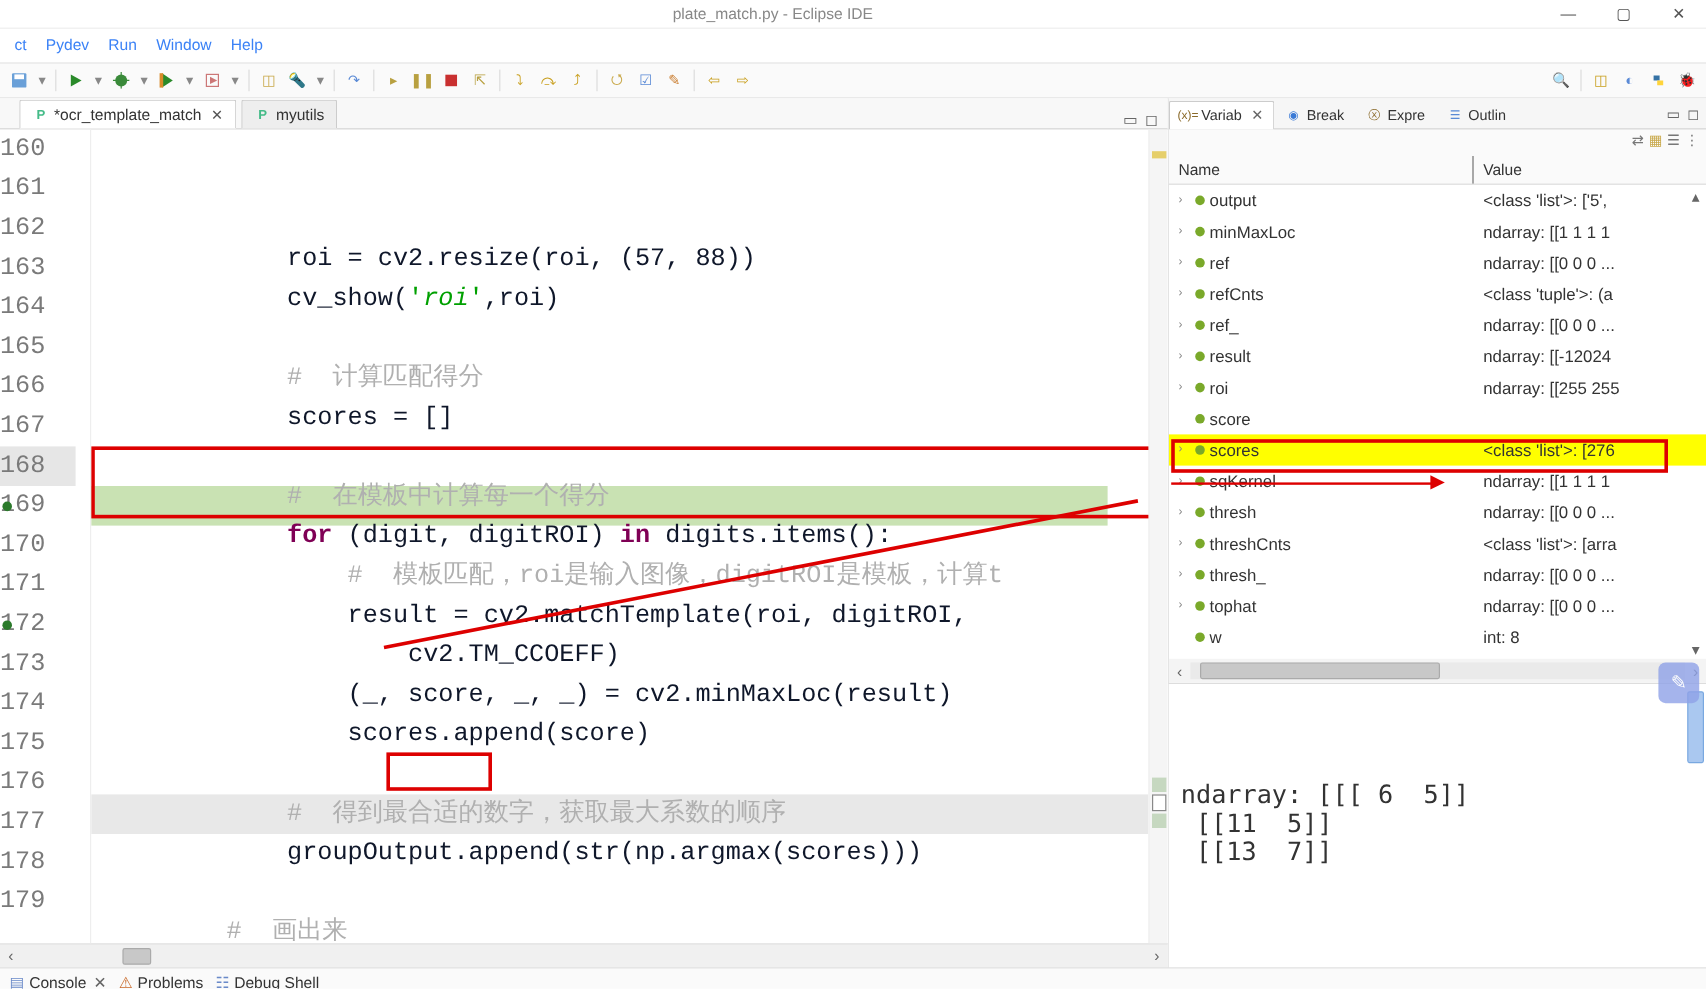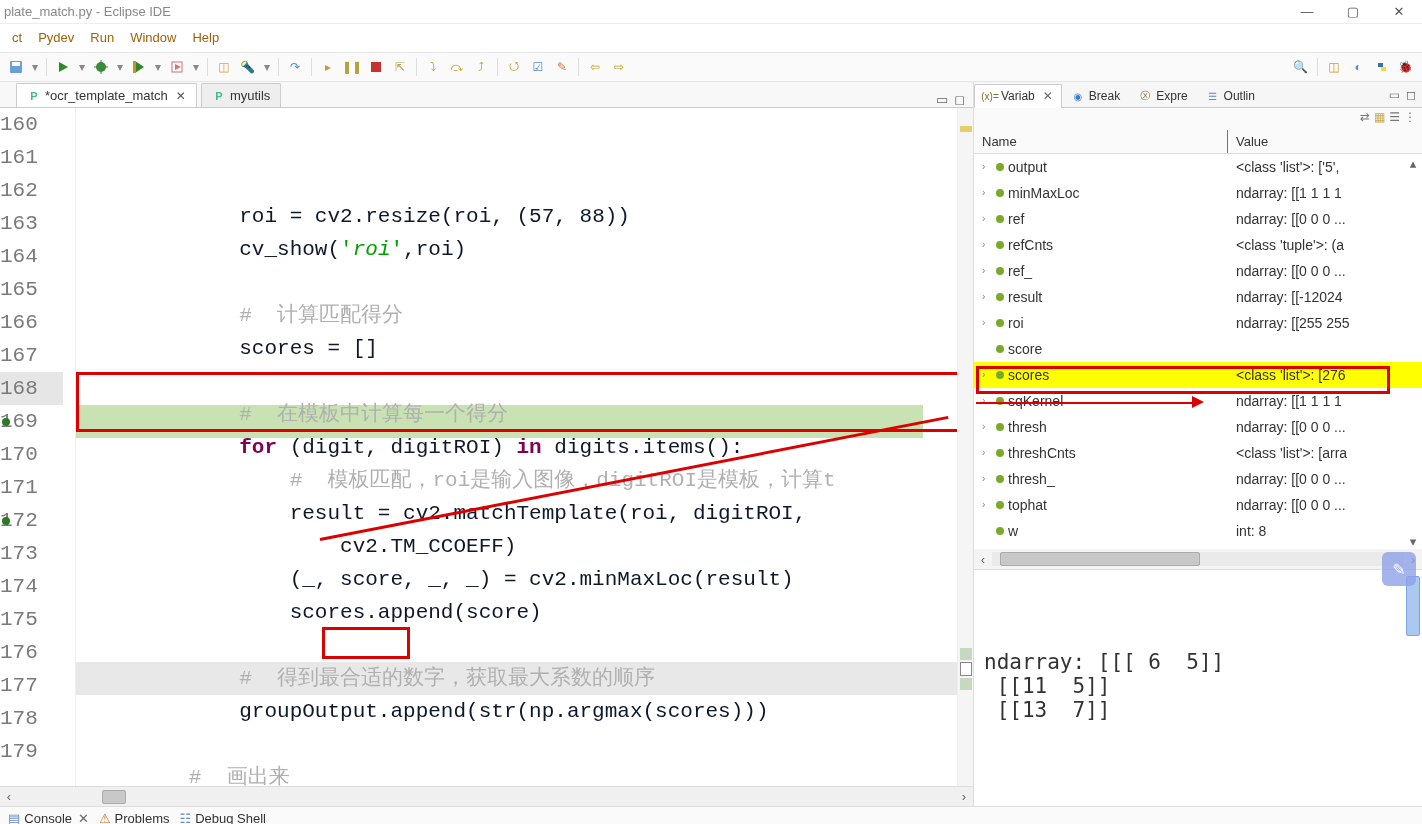--- a/index.html
+++ b/index.html
@@ -10,29 +10,29 @@
     color: #333;
     background: #fff;
     width: 1422px; height: 824px;
     overflow: hidden;
   }
   .titlebar {
     display: flex; align-items: center;
     height: 24px; padding-left: 4px;
     color: #888; border-bottom: 1px solid #eee;
   }
-  .titlebar .title { flex: 1; font-size: 13px; color: #888; }
+  .titlebar .title { flex: 1; font-size: 13px; color: #888; text-align: center; }
   .titlebar .wbtn {
     width: 46px; height: 24px; display: flex; align-items: center; justify-content: center;
     color: #555;
   }
   .menubar {
     display: flex; align-items: center;
     height: 28px; padding: 0 4px;
-    color: #a16207;
+    color: #3b82f6;
   }
   .menubar .mitem { padding: 0 8px; line-height: 24px; }
   .toolbar {
     display: flex; align-items: center; gap: 4px;
     height: 30px; padding: 2px 6px;
     border-top: 1px solid #e5e5e5;
     border-bottom: 1px solid #e5e5e5;
     background: #fafafa;
   }
   .tbtn {

